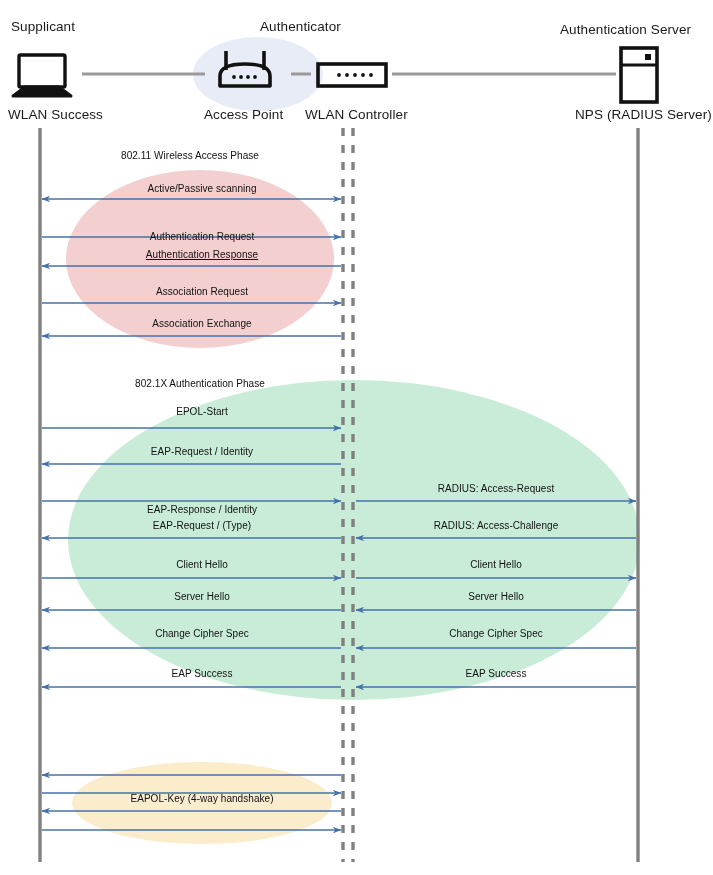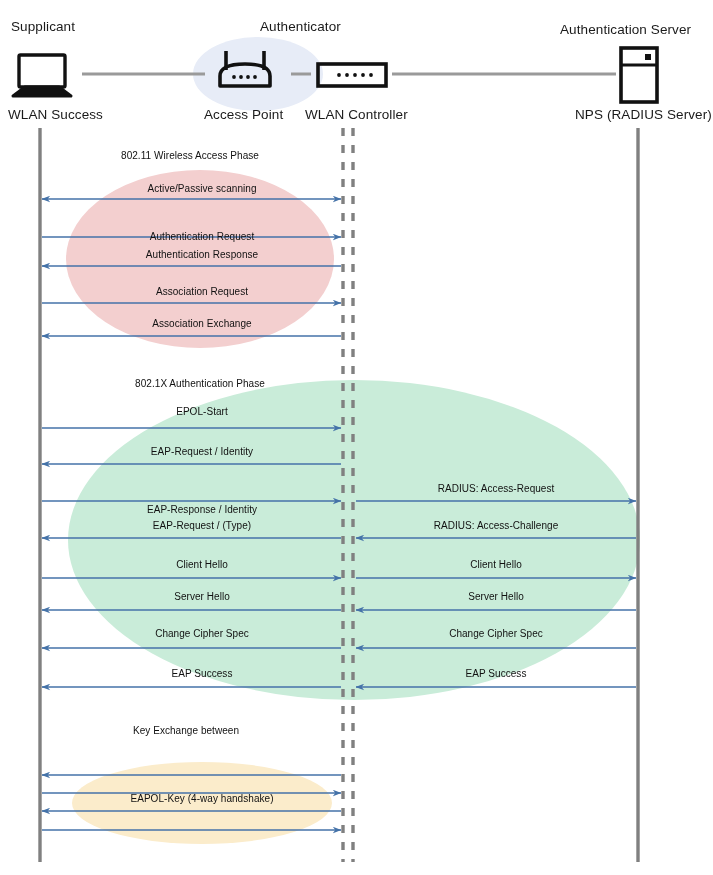--- a/index.html
+++ b/index.html
@@ -152,25 +152,24 @@
   <div class="lbl role-title" style="left:260px;top:19px;">Authenticator</div>
   <div class="lbl role-title" style="left:560px;top:22px;">Authentication Server</div>
 
   <div class="lbl node-name" style="left:8px;top:107px;">WLAN Success</div>
   <div class="lbl node-name" style="left:204px;top:107px;">Access Point</div>
   <div class="lbl node-name" style="left:305px;top:107px;">WLAN Controller</div>
   <div class="lbl node-name" style="left:575px;top:107px;">NPS (RADIUS Server)</div>
 
   <div class="msg phase-cap phase-red" style="left:190px;top:146px;">802.11 Wireless Access Phase</div>
   <div class="msg phase-cap phase-green" style="left:200px;top:374px;">802.1X Authentication Phase</div>
-  <div class="msg phase-cap phase-orange" style="left:186px;top:721px;">Key Exchange between</div>
 
   <div class="msg" style="left:202px;top:183px;">Active/Passive scanning</div>
   <div class="msg" style="left:202px;top:220px;margin-top:11px;">Authentication  Request</div>
-  <div class="msg" style="left:202px;top:249px;">Authentication  Response</div>
+  <div class="msg" style="left:202px;top:249px;text-decoration:underline;">Authentication  Response</div>
   <div class="msg" style="left:202px;top:286px;">Association Request</div>
   <div class="msg" style="left:202px;top:318px;">Association Exchange</div>
 
   <div class="msg" style="left:202px;top:406px;">EPOL-Start</div>
   <div class="msg" style="left:202px;top:446px;">EAP-Request / Identity</div>
   <div class="msg" style="left:202px;top:483px;margin-top:21px;">EAP-Response / Identity</div>
   <div class="msg" style="left:202px;top:520px;">EAP-Request / (Type)</div>
   <div class="msg" style="left:202px;top:559px;">Client Hello</div>
   <div class="msg" style="left:202px;top:591px;">Server Hello</div>
   <div class="msg" style="left:202px;top:628px;">Change Cipher Spec</div>

